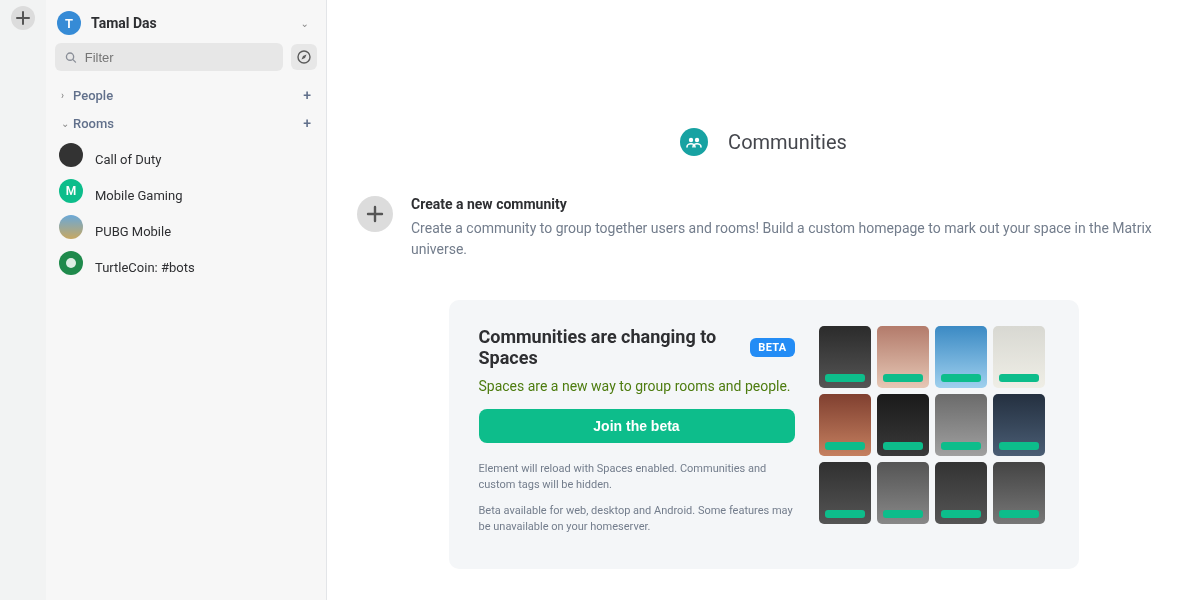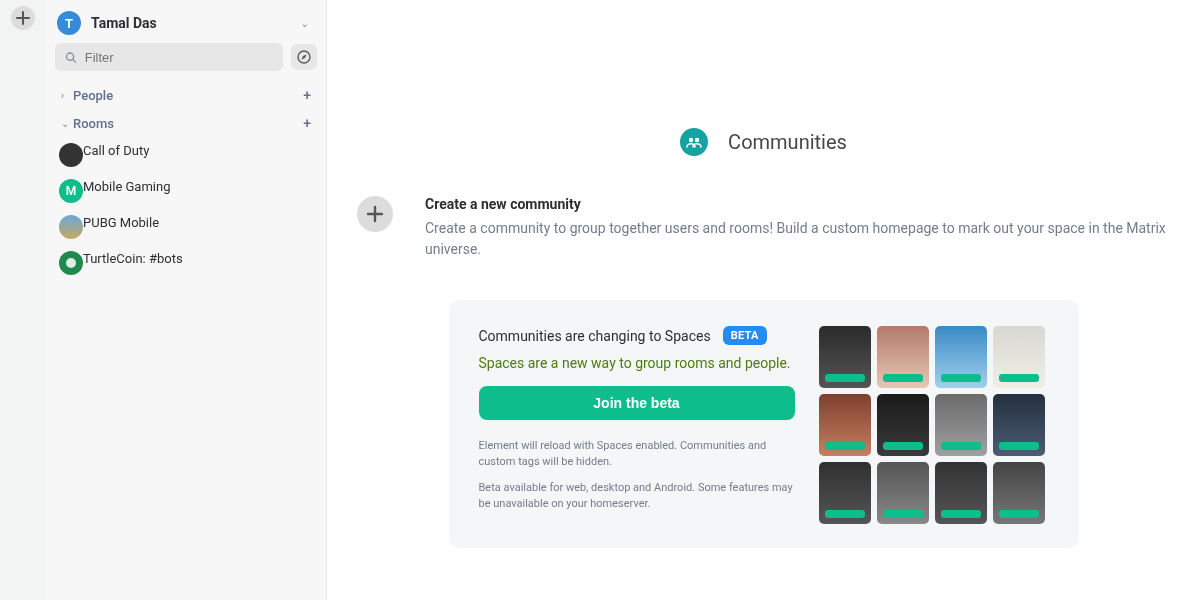--- a/index.html
+++ b/index.html
@@ -18,38 +18,38 @@
     .search-row { display: flex; align-items: center; gap: 8px; margin: 0 0 10px 0; }
     .filter-wrap { flex: 1; background: #e7e7e7; border-radius: 6px; height: 28px; display: flex; align-items: center; gap: 8px; padding: 0 10px; }
     .filter-input { border: none; background: transparent; outline: none; font-size: 13px; color: #61708b; width: 100%; }
     .explore-btn { width: 26px; height: 26px; border-radius: 6px; background: #e7e7e7; display: flex; align-items: center; justify-content: center; color: #5f5f5f; cursor: pointer; }
     
     .section-header { display: flex; align-items: center; padding: 6px 6px; color: #61708b; font-size: 13px; font-weight: 500; cursor: pointer; }
     .section-header .caret-s { width: 12px; font-size: 10px; color: #888; }
     .section-header .spacer { flex: 1; }
     .section-header .plus { color: #61708b; font-size: 14px; }
     
-    .room-item { display: flex; align-items: flex-start; padding: 6px 4px; cursor: pointer; border-radius: 6px; }
+    .room-item { display: flex; align-items: flex-end; gap: 12px; padding: 6px 4px; cursor: pointer; border-radius: 6px; }
     .room-avatar { width: 24px; height: 24px; border-radius: 50%; display: flex; align-items: center; justify-content: center; color: #fff; font-weight: 600; font-size: 12px; position: relative; }
     .room-name { font-size: 13px; color: #2e2f32; }
     
     .main { flex: 1; overflow: auto; padding: 0 30px 30px 30px; }
     .main-header { display: flex; align-items: center; justify-content: center; gap: 20px; margin-top: 128px; margin-bottom: 40px; }
     .community-icon { width: 28px; height: 28px; border-radius: 50%; background: #17a2a2; display: flex; align-items: center; justify-content: center; }
     .main-title { font-size: 20px; font-weight: 400; color: #45474d; }
     
-    .create-row { display: flex; gap: 32px; max-width: 820px; margin: 0 auto 40px auto; justify-content: flex-end; }
+    .create-row { display: flex; gap: 18px; max-width: 820px; margin: 0 auto 40px auto; justify-content: flex-end; }
     .big-plus { width: 36px; height: 36px; border-radius: 50%; background: #dcdcdc; display: flex; align-items: center; justify-content: center; color: #555; flex-shrink: 0; cursor: pointer; }
     .create-title { font-weight: 700; font-size: 14px; margin-bottom: 6px; }
     .create-desc { color: #737d8c; font-size: 14px; line-height: 1.5; }
     
     .promo-card { background: #f4f6f8; border-radius: 10px; padding: 26px 30px 24px 30px; max-width: 630px; margin: 0 auto; display: flex; gap: 24px; }
     .promo-left { flex: 1; }
     .promo-title-row { display: flex; align-items: center; gap: 12px; margin-bottom: 10px; }
-    .promo-title { font-size: 14px; font-weight: 400; }
+    .promo-title { font-size: 18px; font-weight: 700; }
     .beta-badge { background: #238cf5; color: #fff; font-size: 11px; font-weight: 700; padding: 3px 8px; border-radius: 6px; letter-spacing: 0.3px; }
     .promo-sub { color: #4d7c0f; font-size: 14px; margin-bottom: 15px; }
     .join-btn { background: #0dbd8b; color: #fff; font-weight: 600; font-size: 14px; border: none; border-radius: 8px; padding: 9px 0; width: 100%; cursor: pointer; margin-bottom: 18px; }
     .promo-small { font-size: 11px; color: #737d8c; line-height: 1.45; margin-bottom: 10px; }
     .promo-small.b { font-weight: 700; color: #5a5a5a; }
     
     .promo-right { width: 230px; display: flex; flex-wrap: wrap; gap: 6px; align-content: flex-start; }
     .tile { width: 52px; height: 62px; border-radius: 5px; background: linear-gradient(160deg,#3a3a3a,#6b6b6b); position: relative; overflow: hidden; }
     .tile::after { content:""; position:absolute; left:6px; right:6px; bottom:6px; height:8px; border-radius:3px; background:#0dbd8b; }
     

